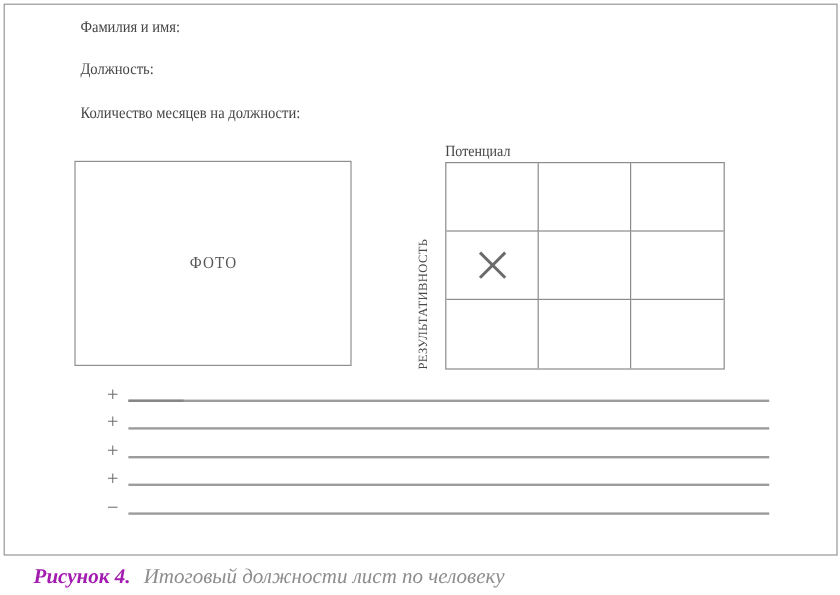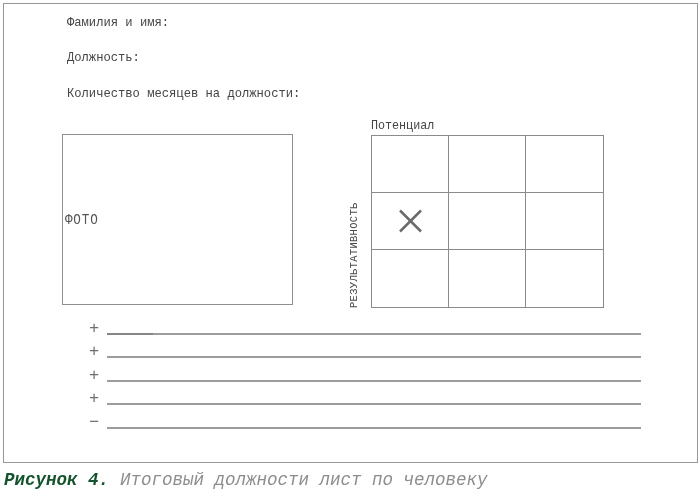--- a/index.html
+++ b/index.html
@@ -1,21 +1,21 @@
 <!DOCTYPE html>
 <html><head>
 <meta charset="utf-8">
 <style>
   html, body { margin: 0; padding: 0; background: #ffffff; }
   .canvas {
     position: relative;
     width: 700px;
     height: 496px;
     background: #ffffff;
-    font-family: Liberation Mono, monospace;
+    font-family: Liberation Serif, serif;
     overflow: hidden;
   }
 
   
   .frame {
     position: absolute;
     left: 3px; top: 3px;
     width: 695px; height: 460px;
     border: 1.5px solid #979797;
     box-sizing: border-box;
@@ -39,20 +39,21 @@
 
   
   .photo-box {
     position: absolute;
     left: 62px; top: 134px;
     width: 231px; height: 171px;
     border: 1px solid #8f8f8f;
     box-sizing: border-box;
     display: flex;
     align-items: center;
+    justify-content: center;
   }
   .photo-box span {
     font-size: 14px;
     color: #565656;
     letter-spacing: 1px;
     transform: scaleX(0.9);
   }
 
   
   .matrix-x-label {
@@ -140,21 +141,22 @@
     position: absolute;
     left: 4px; top: 470px;
     font-style: italic;
     font-size: 17.5px;
     color: #8d8d8f;
     white-space: nowrap;
   }
   .caption .cap-label {
     font-weight: 700;
     margin-right: 11px;
-    color: #14532d;
+    color: #a21caf;
+    margin-left: 24px;
   }
 </style>
 </head>
 <body>
 
 <div class="canvas">
 
   <div class="frame"></div>
 
   <div class="field-label f0">Фамилия и имя:</div>

